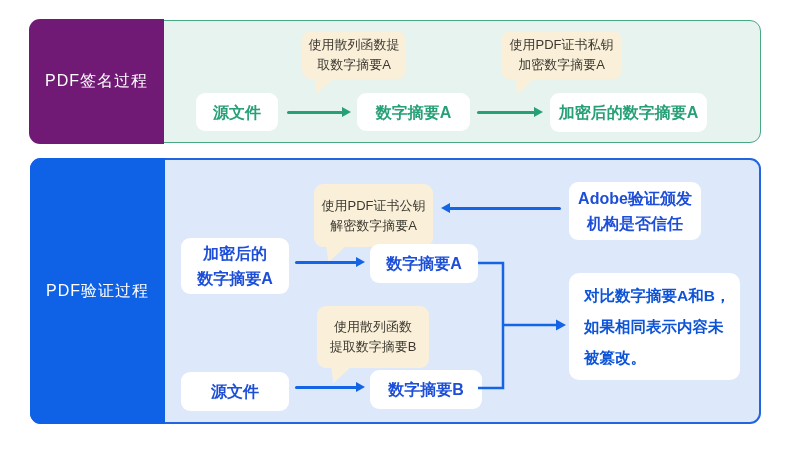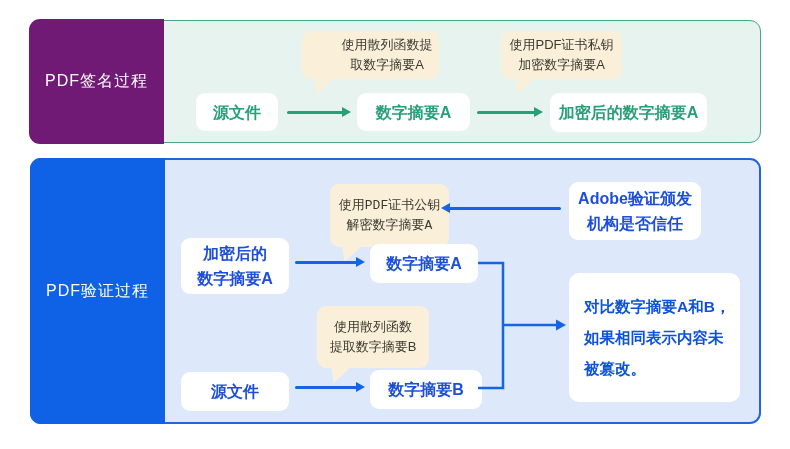--- a/index.html
+++ b/index.html
@@ -56,40 +56,40 @@
     content:""; position:absolute; left:-8px; top:50%; transform:translateY(-50%);
     width:0; height:0; border-top:5.5px solid transparent;
     border-bottom:5.5px solid transparent; border-right:9px solid var(--c);
   }
   .g { --c:#27a077; }
   .b { --c:#1464e6; }
 
   .merge-svg { position:absolute; left:477px; top:256px; }
 
   .compare-box {
-    position:absolute; left:569px; top:273px; width:171px; height:129px;
+    position:absolute; left:569px; top:273px; width:171px; height:107px;
     background:#ffffff; border-radius:10px; box-sizing:border-box;
     display:flex; flex-direction:column; justify-content:center;
     padding:0 15px; color:#0d53d8; font-size:15.5px; font-weight:700;
     text-align:left;
   }
   .compare-box .ln { line-height:31px; white-space:nowrap; }
 </style>
 </head>
 <body>
 
 <div class="page">
 
   <div class="panel panel-sign">
     <div class="sidebar green">
       <span class="side-label">PDF签名过程</span>
     </div>
   </div>
 
-  <div class="bubble" style="left:302px; top:31px; width:104px; height:48px;padding-left:33px;">
+  <div class="bubble" style="left:302px; top:31px; width:104px; height:48px;">
     <span>使用散列函数提</span>
     <span>取数字摘要A</span>
     <span class="tail" style="left:12px;"></span>
   </div>
 
   <div class="bubble" style="left:501px; top:31px; width:121px; height:48px;">
     <span>使用PDF证书私钥</span>
     <span>加密数字摘要A</span>
     <span class="tail" style="left:14px;"></span>
   </div>
@@ -109,21 +109,21 @@
   <div class="node green" style="left:550px; top:93px; width:157px; height:39px;">
     <span class="ln">加密后的数字摘要A</span>
   </div>
 
   <div class="panel panel-verify">
     <div class="sidebar blue">
       <span class="side-label">PDF验证过程</span>
     </div>
   </div>
 
-  <div class="bubble" style="left:330px; top:184px; width:119px; height:63px;font-family:Liberation Mono, monospace;">
+  <div class="bubble" style="left:314px; top:184px; width:119px; height:63px;">
     <span>使用PDF证书公钥</span>
     <span>解密数字摘要A</span>
     <span class="tail" style="left:12px;"></span>
   </div>
 
   <div class="node blue" style="left:569px; top:182px; width:132px; height:58px;">
     <span class="ln">Adobe验证颁发</span>
     <span class="ln">机构是否信任</span>
   </div>
 

